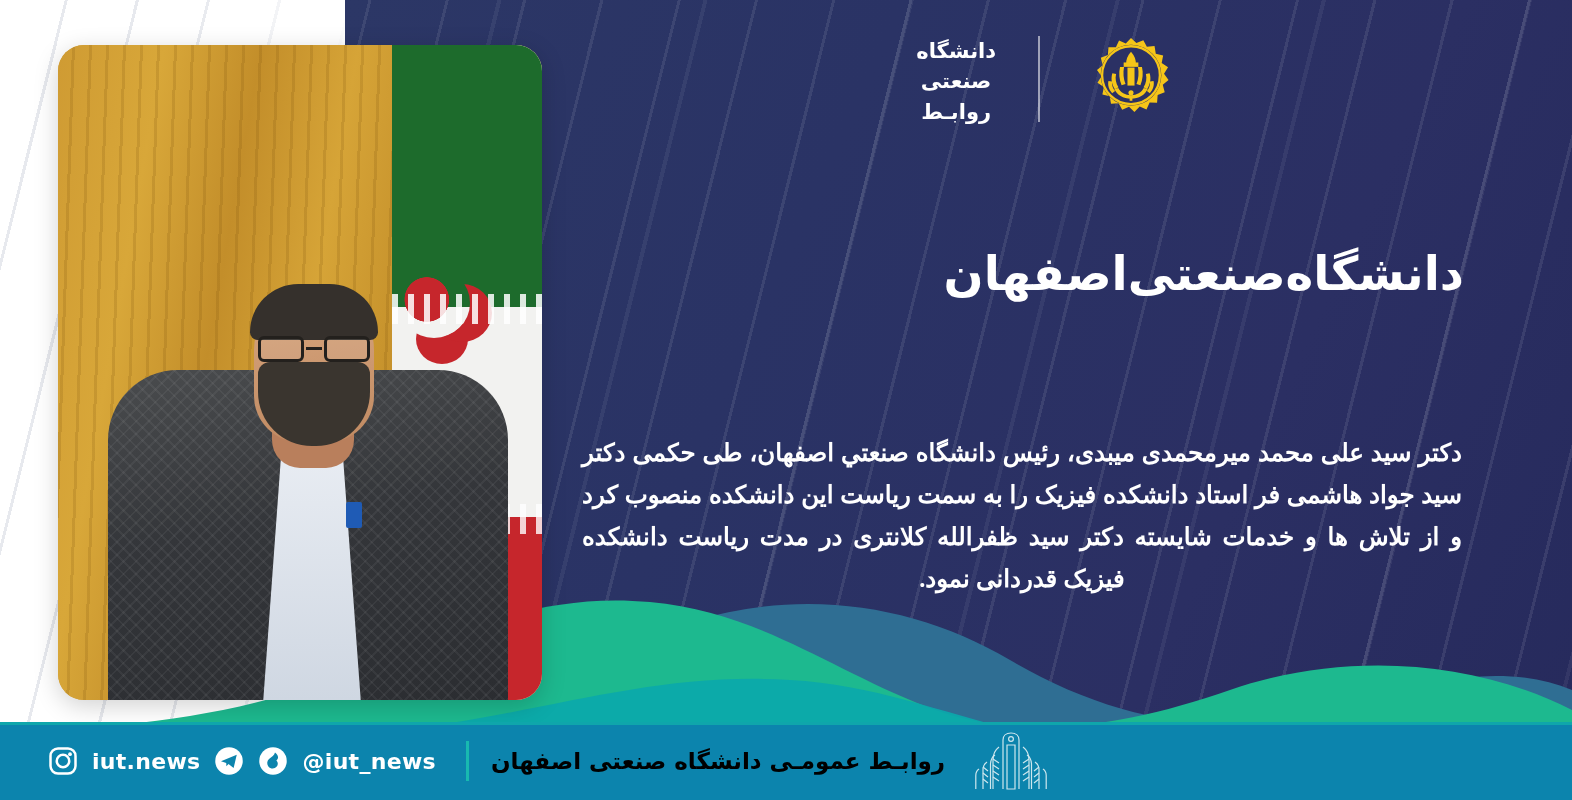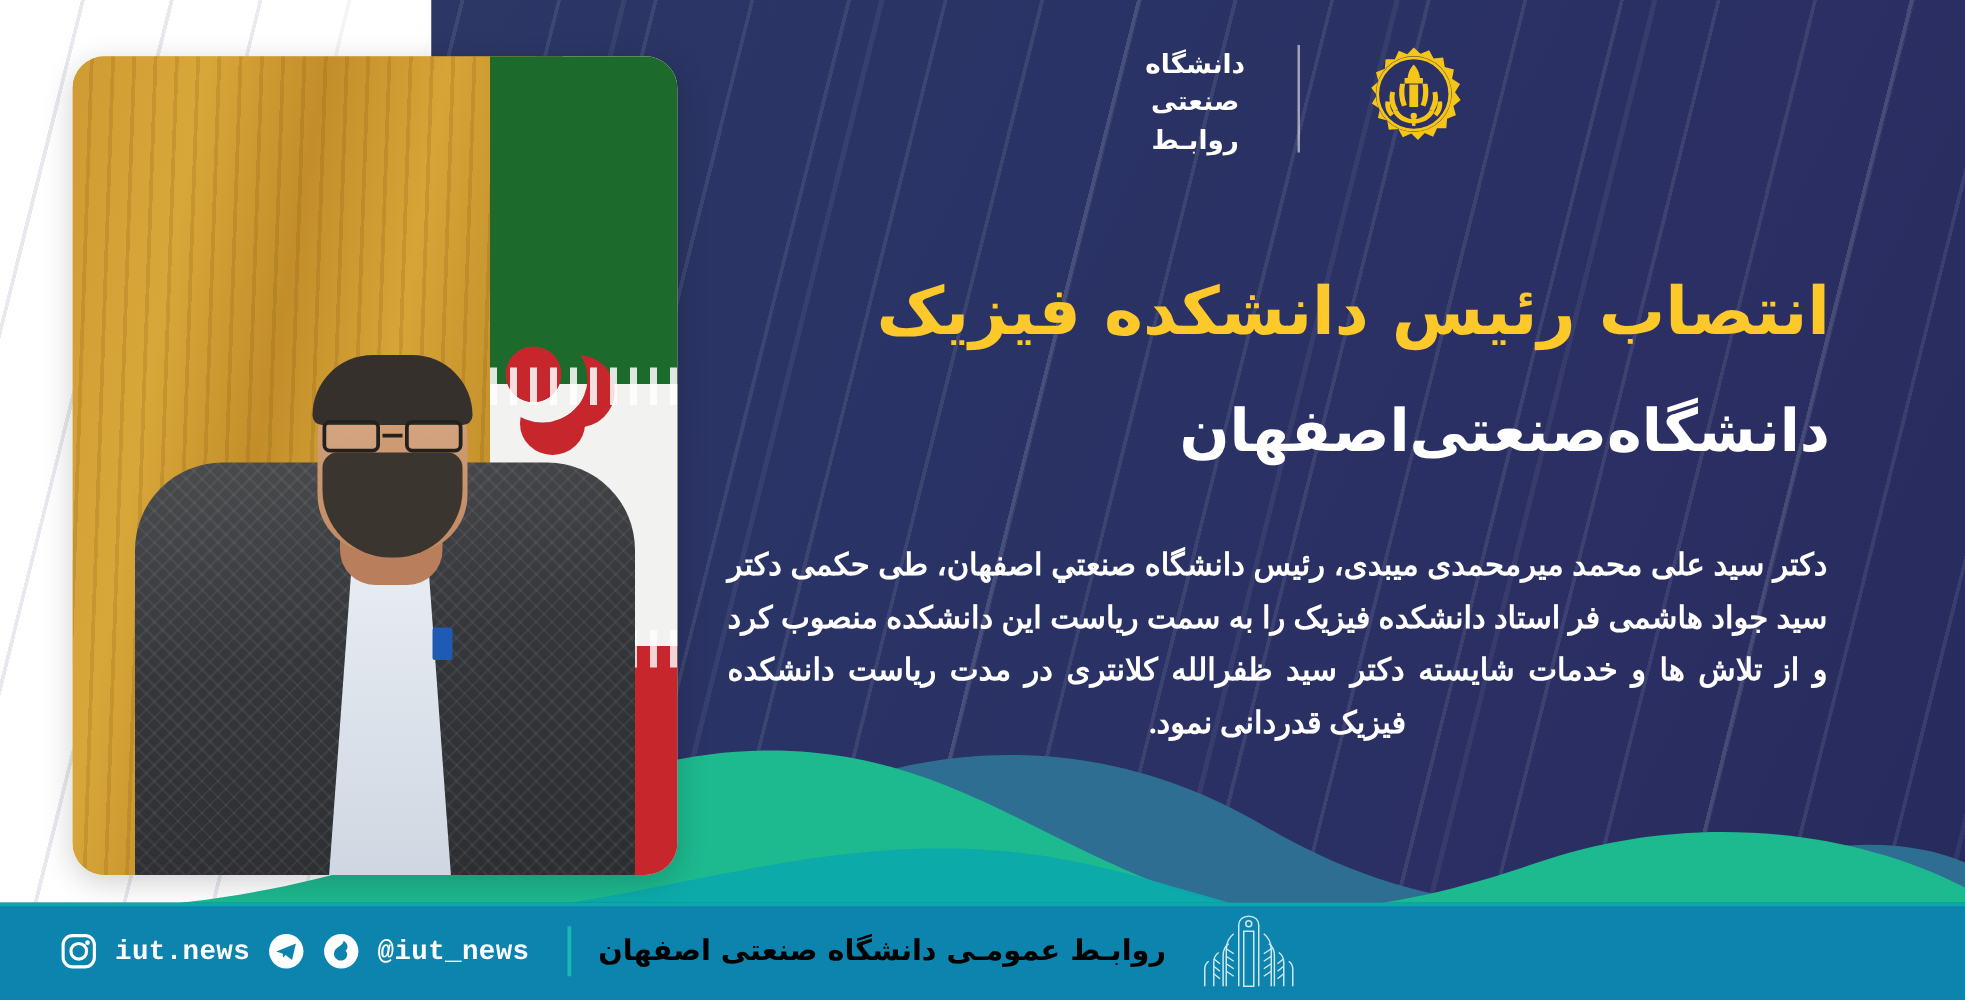--- a/index.html
+++ b/index.html
@@ -185,21 +185,21 @@
   
   .footer {
     position:absolute; left:0; right:0; bottom:0; height:78px;
     background:#0c84ad;
     display:flex; align-items:center;
     overflow:hidden;
   }
   .footer .teal-edge{
     position:absolute; left:0; top:0; right:0; height:3px; background:#0fa6ab;
   }
-  .f-left { display:flex; align-items:center; gap:14px; padding-left:48px;font-family:Liberation Mono, monospace; }
+  .f-left { display:flex; align-items:center; gap:14px; padding-left:48px; }
   .f-handle { color:#fff; font-size:22px; font-weight:700; letter-spacing:.3px; }
   .f-ico { width:30px; height:30px; flex:0 0 auto; }
   .f-divider { width:3px; height:40px; background:#18b9b0; margin:0 22px 0 30px; }
   .f-credit { color:#000000; font-size:23px; font-weight:700; direction:rtl; letter-spacing:.3px; }
   .f-orn { margin-left:24px; width:84px; height:64px; opacity:.92; }
 </style>
 </head>
 <body>
 
 <div id="poster">
@@ -277,21 +277,20 @@
     </svg>
     <div class="divider"></div>
     <div class="bname">
       <div>دانشگاه</div>
       <div>صنعتی</div>
       <div>روابـط</div>
     </div>
   </div>
 
   <div class="headline">
-    <div class="l1">انتصاب رئیس دانشکده فیزیک</div>
     <div class="l2">دانشگاه‌صنعتی‌اصفهان</div>
   </div>
 
   <div class="body-text">
     <p>دکتر سید علی محمد میرمحمدی میبدی، رئیس دانشگاه صنعتي اصفهان، طی حکمی دکتر سید جواد هاشمی فر استاد دانشکده فیزیک را به سمت ریاست این دانشکده منصوب کرد و از تلاش ها و خدمات شایسته دکتر سید ظفرالله کلانتری در مدت ریاست دانشکده فیزیک قدردانی نمود.</p>
   </div>
 
   <div class="footer">
     <div class="teal-edge"></div>
 

